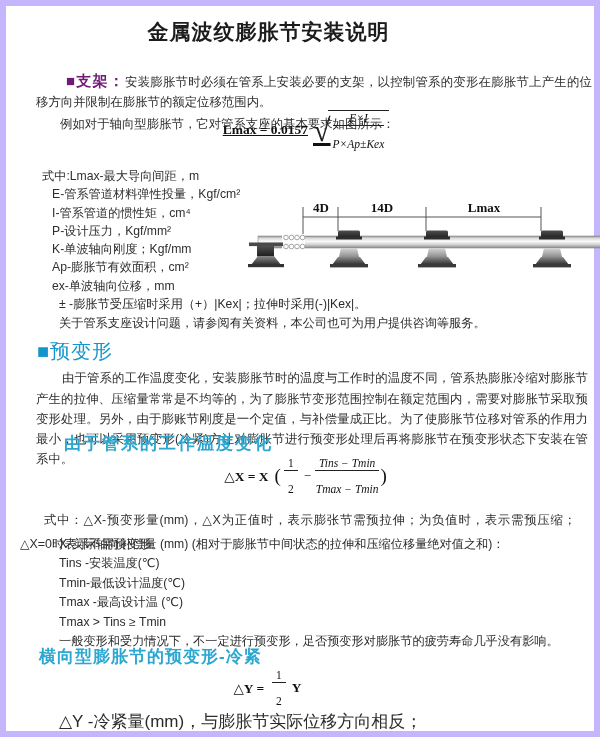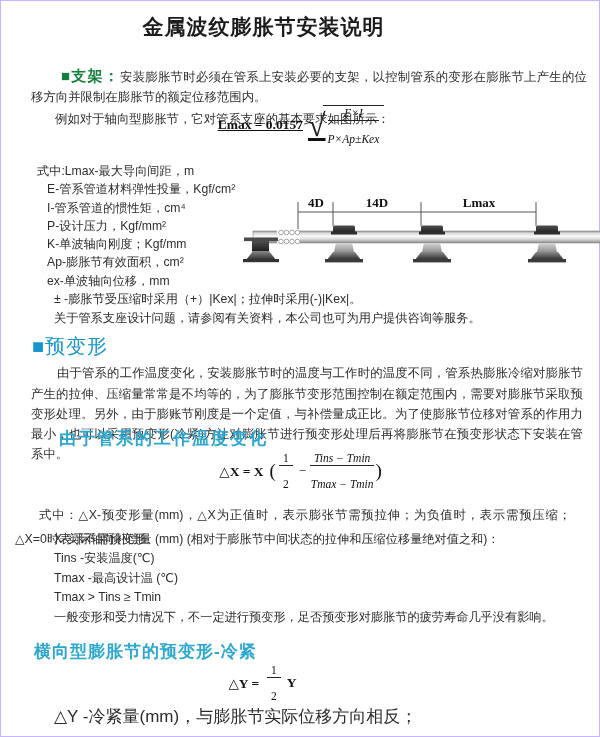--- a/index.html
+++ b/index.html
@@ -1,28 +1,28 @@
 <!DOCTYPE html>
 <html><head>
 <meta charset="utf-8">
 <style>
   html,body{margin:0;padding:0;}
   body{
     width:600px;height:737px;position:relative;background:#ffffff;
     font-family:"Liberation Sans","DejaVu Sans",sans-serif;
     color:#2b2b2b;overflow:hidden;
   }
-  .page{position:absolute;inset:0;border:1px solid #c4b5fd;}
+  .page{position:absolute;inset:0;border:6px solid #c4b5fd;}
   .abs{position:absolute;}
   
   .title{top:12px;left:0;width:525px;text-align:center;font-size:21px;font-weight:bold;color:#1c1c1c;letter-spacing:1px;}
   
   .para{font-size:12.4px;line-height:20px;text-align:justify;color:#2e2e2e;}
   .p1{top:53px;left:30px;width:556px;text-indent:30px;}
-  .sec-inline{font-size:15px;font-weight:bold;color:#15803d;letter-spacing:1px;}
+  .sec-inline{font-size:15px;font-weight:bold;color:#701a75;letter-spacing:1px;}
   .p2{top:96px;left:30px;width:556px;text-indent:24px;}
   
   .formula{display:flex;align-items:center;justify-content:center;font-family:"Liberation Serif","DejaVu Serif",serif;color:#111;}
   .f1{top:104px;left:150px;width:300px;text-decoration:underline;}
   .f-lhs{font-weight:bold;font-size:13.5px;margin-right:5px;}
   .radical{font-size:32px;font-weight:400;line-height:28px;margin-right:-3px;color:#222;}
   .radicand{border-top:1.6px solid #222;padding:1px 5px 0 5px;}
   .frac{display:inline-flex;flex-direction:column;align-items:center;vertical-align:middle;gap:12px;}
   .frac .num{padding:0 4px 1px 4px;}
   .frac.barred .num{border-bottom:1.1px solid #222;}
@@ -187,20 +187,21 @@
       <span class="den it">Tmax − Tmin</span>
     </span>
     <span class="paren">)</span>
   </div>
 
   <p class="abs para p4">式中：△X-预变形量(mm)，△X为正值时，表示膨张节需预拉伸；为负值时，表示需预压缩；△X=0时表示不需预变形。</p>
 
   <div class="abs itemlist">
     <div>X-实际轴向补偿量 (mm) (相对于膨胀节中间状态的拉伸和压缩位移量绝对值之和)：</div>
     <div>Tins -安装温度(℃)</div>
+    <div>Tmin-最低设计温度(℃)</div>
     <div>Tmax -最高设计温 (℃)</div>
     <div>Tmax &gt; Tins ≥ Tmin</div>
     <div>一般变形和受力情况下，不一定进行预变形，足否预变形对膨胀节的疲劳寿命几乎没有影响。</div>
   </div>
 
   <div class="abs sub-head h-lateral">横向型膨胀节的预变形-冷紧</div>
 
   <div class="abs formula f3">
     <span class="f-lhs">△Y =</span>
     <span class="frac barred half">

